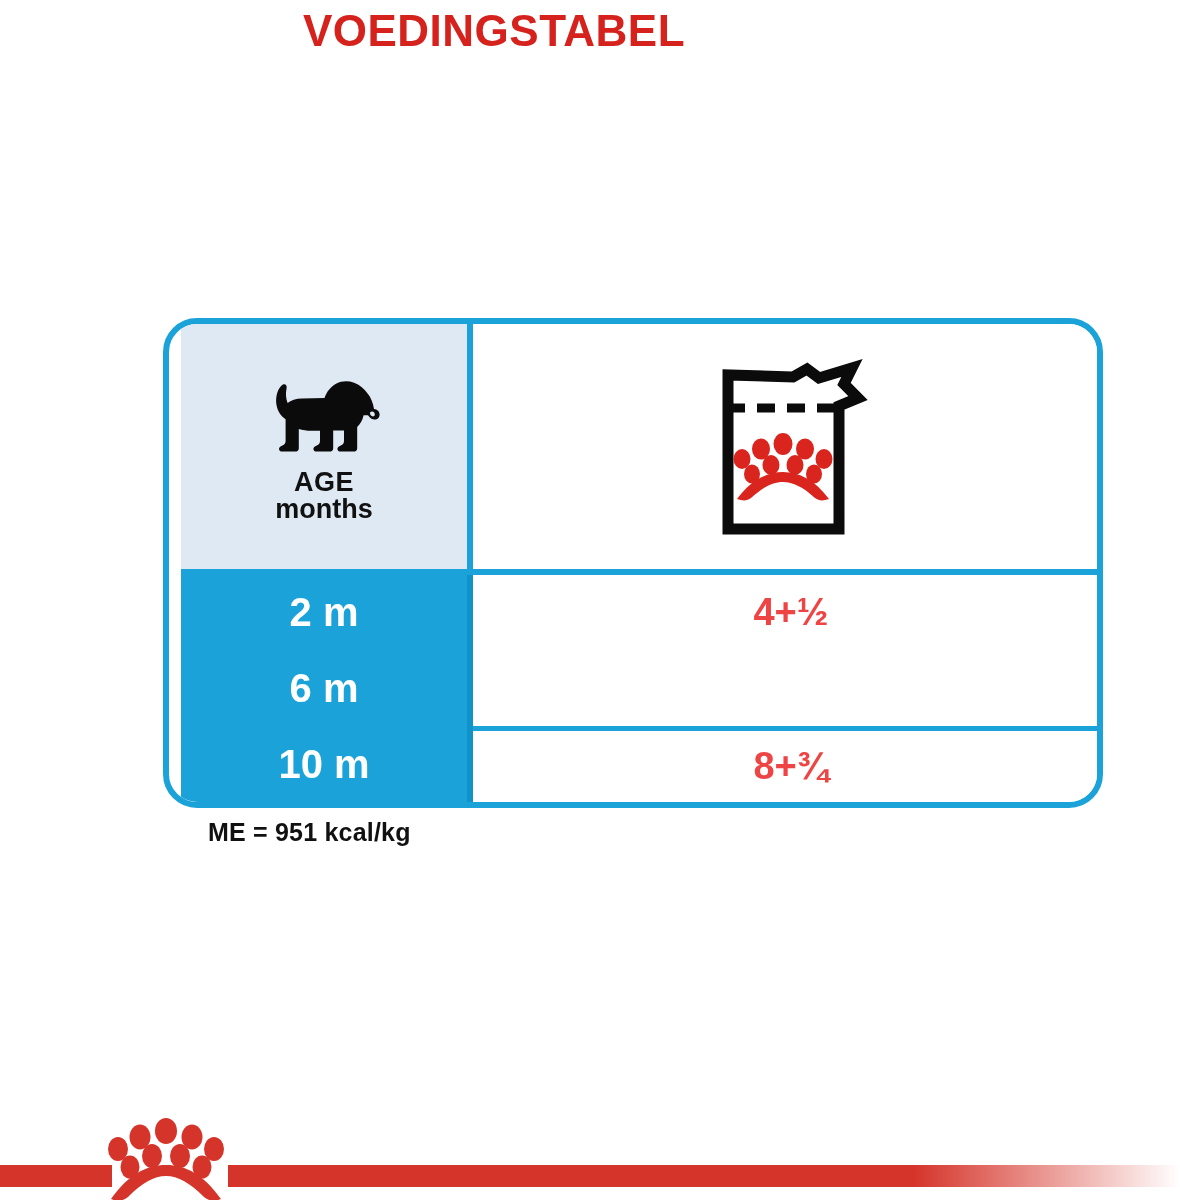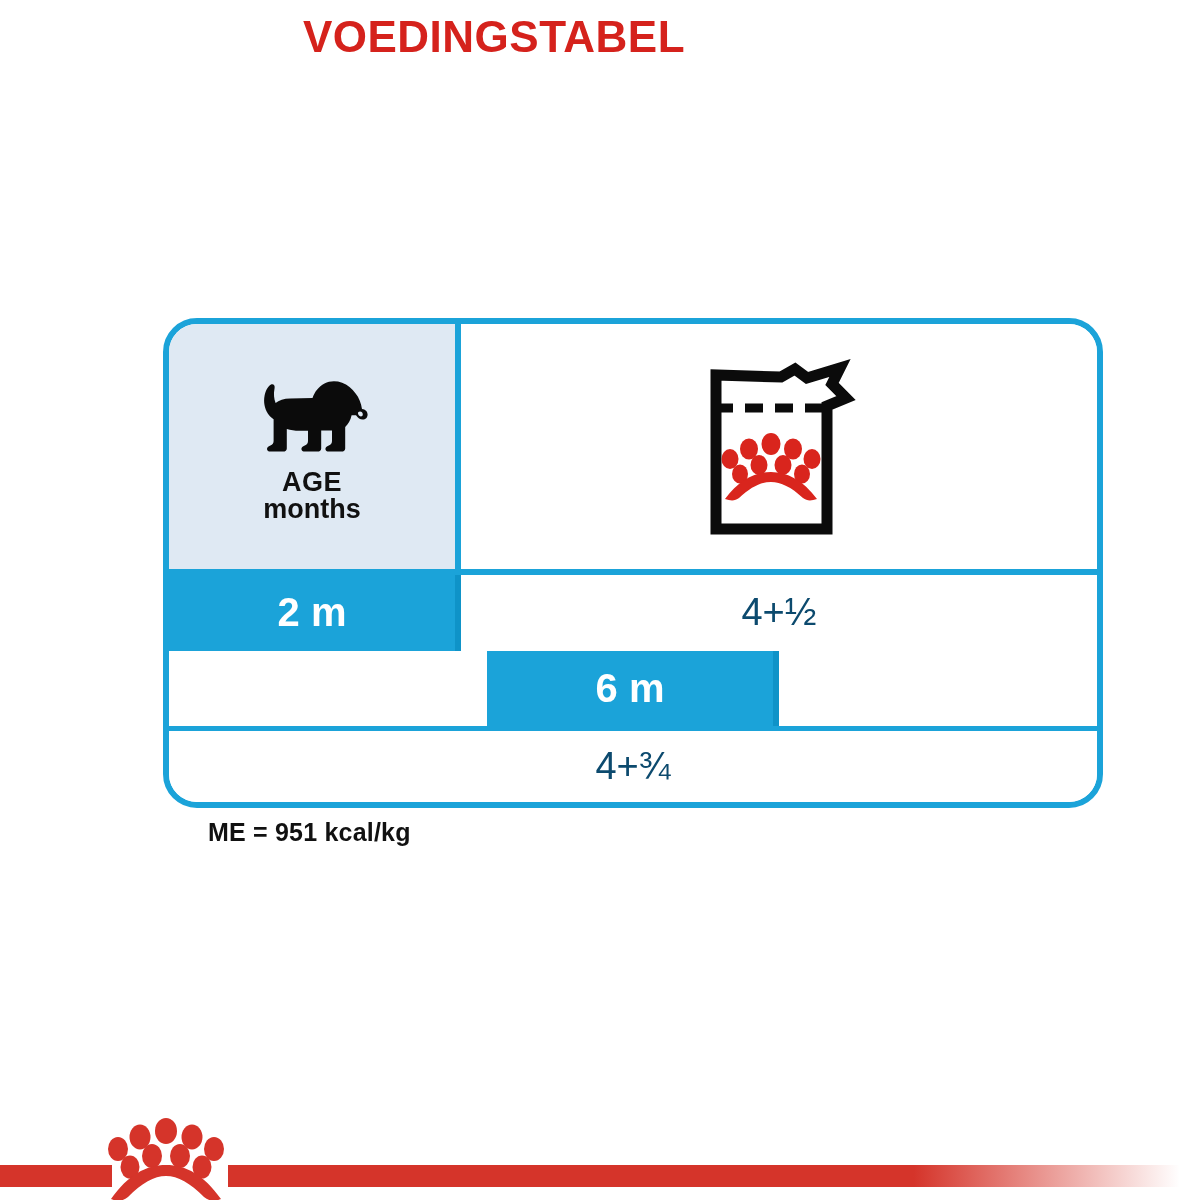--- a/index.html
+++ b/index.html
@@ -11,21 +11,21 @@
     height: 1200px;
     background: #ffffff;
     font-family: "Liberation Sans", sans-serif;
     position: relative;
     overflow: hidden;
   }
 
   
   .page-title {
     position: absolute;
-    top: 8px;
+    top: 2px;
     left: 0;
     width: 988px;
     text-align: center;
     color: #d5221c;
     font-size: 44px;
     font-weight: bold;
     letter-spacing: 0.5px;
     line-height: 58px;
     font-family: "Liberation Sans", sans-serif;
   }
@@ -51,23 +51,24 @@
     position: absolute;
     inset: 0;
     display: flex;
     flex-direction: column;
   }
 
   
   .row {
     display: flex;
     width: 100%;
+    margin-left: 12px;
   }
   .row-head { height: 252px; }
-  .row-data { height: 76px; justify-content: center; }
+  .row-data { height: 76px; }
 
   .cell-age {
     width: 292px;
     flex: 0 0 292px;
     box-sizing: border-box;
     display: flex;
     flex-direction: column;
     align-items: center;
     justify-content: center;
   }
@@ -94,23 +95,23 @@
   
   .row-data .cell-age {
     background: #1ba3d9;
     border-right: 6px solid #0f93c8;
     color: #ffffff;
     font-size: 40px;
     font-weight: bold;
     justify-content: center;
   }
   .row-data .cell-amount {
-    color: #0c4a6e;
+    color: #ef4444;
     font-size: 38px;
-    font-weight: normal;
+    font-weight: bold;
   }
   .row-data.sep .cell-amount {
     border-top: 5px solid #1ba3d9;
   }
 
   .age-label {
     text-align: center;
     color: #111111;
     font-weight: bold;
     line-height: 1.02;
@@ -271,21 +272,22 @@
       <div class="row row-data">
         <div class="cell-age">2 m</div>
         <div class="cell-amount">4+½</div>
       </div>
 
       <div class="row row-data sep">
         <div class="cell-age">6 m</div>
       </div>
 
       <div class="row row-data sep">
-        <div class="cell-amount">4+¾</div>
+        <div class="cell-age">10 m</div>
+        <div class="cell-amount">8+¾</div>
       </div>
 
     </div>
   </div>
 </div>
 
 <div class="footnote">ME = 951 kcal/kg</div>
 
 <div class="brand-bar">
   <div class="bar-left"></div>

